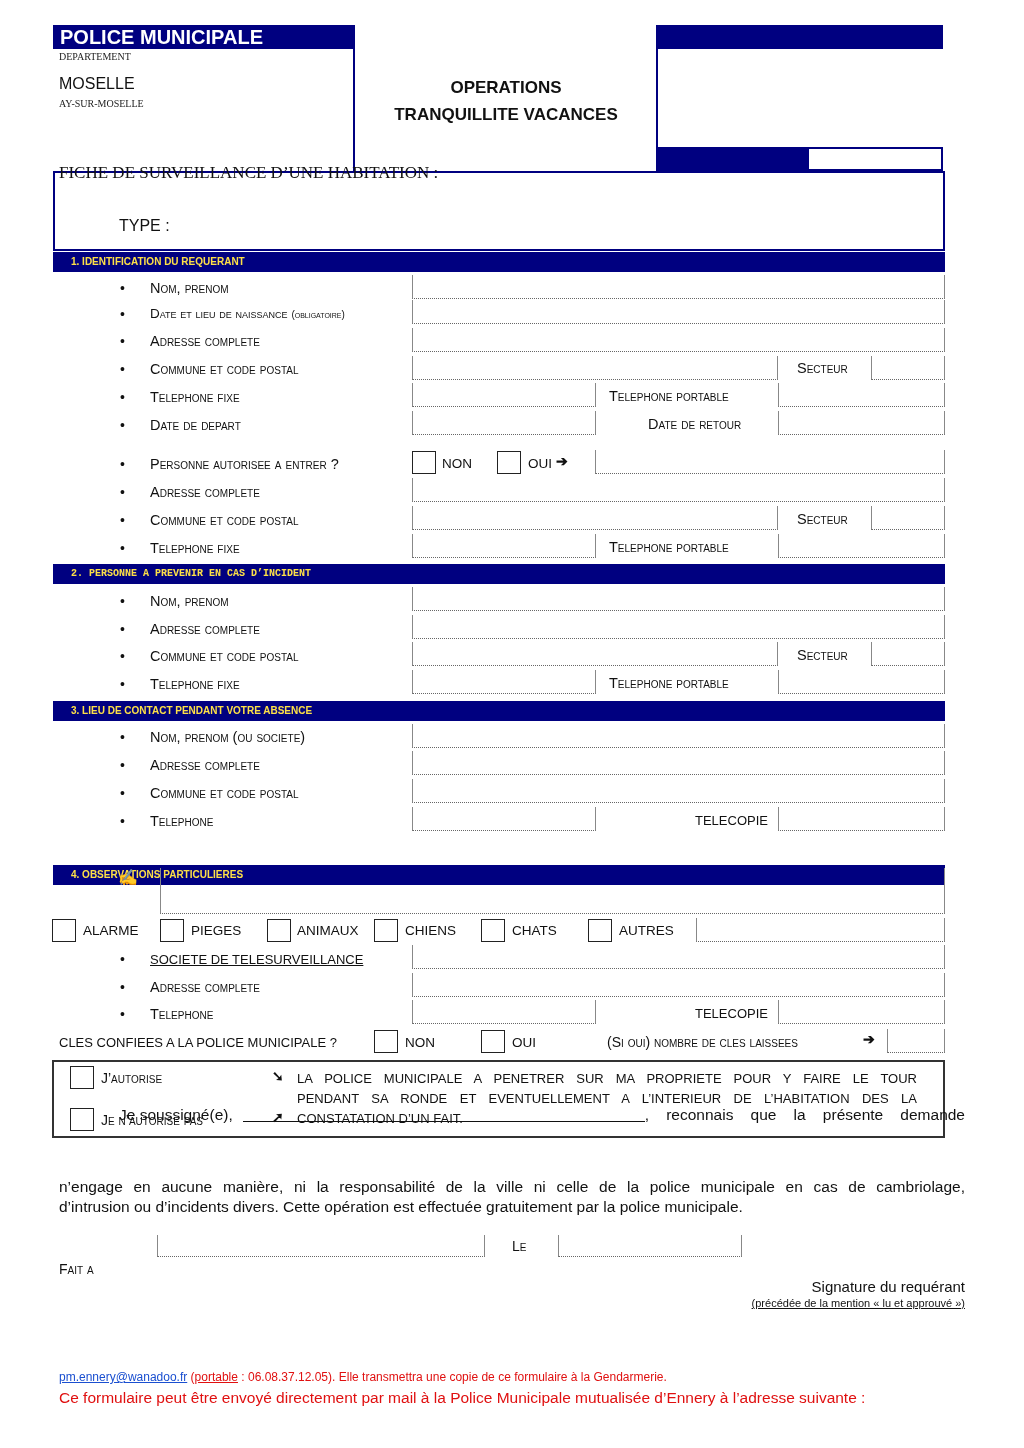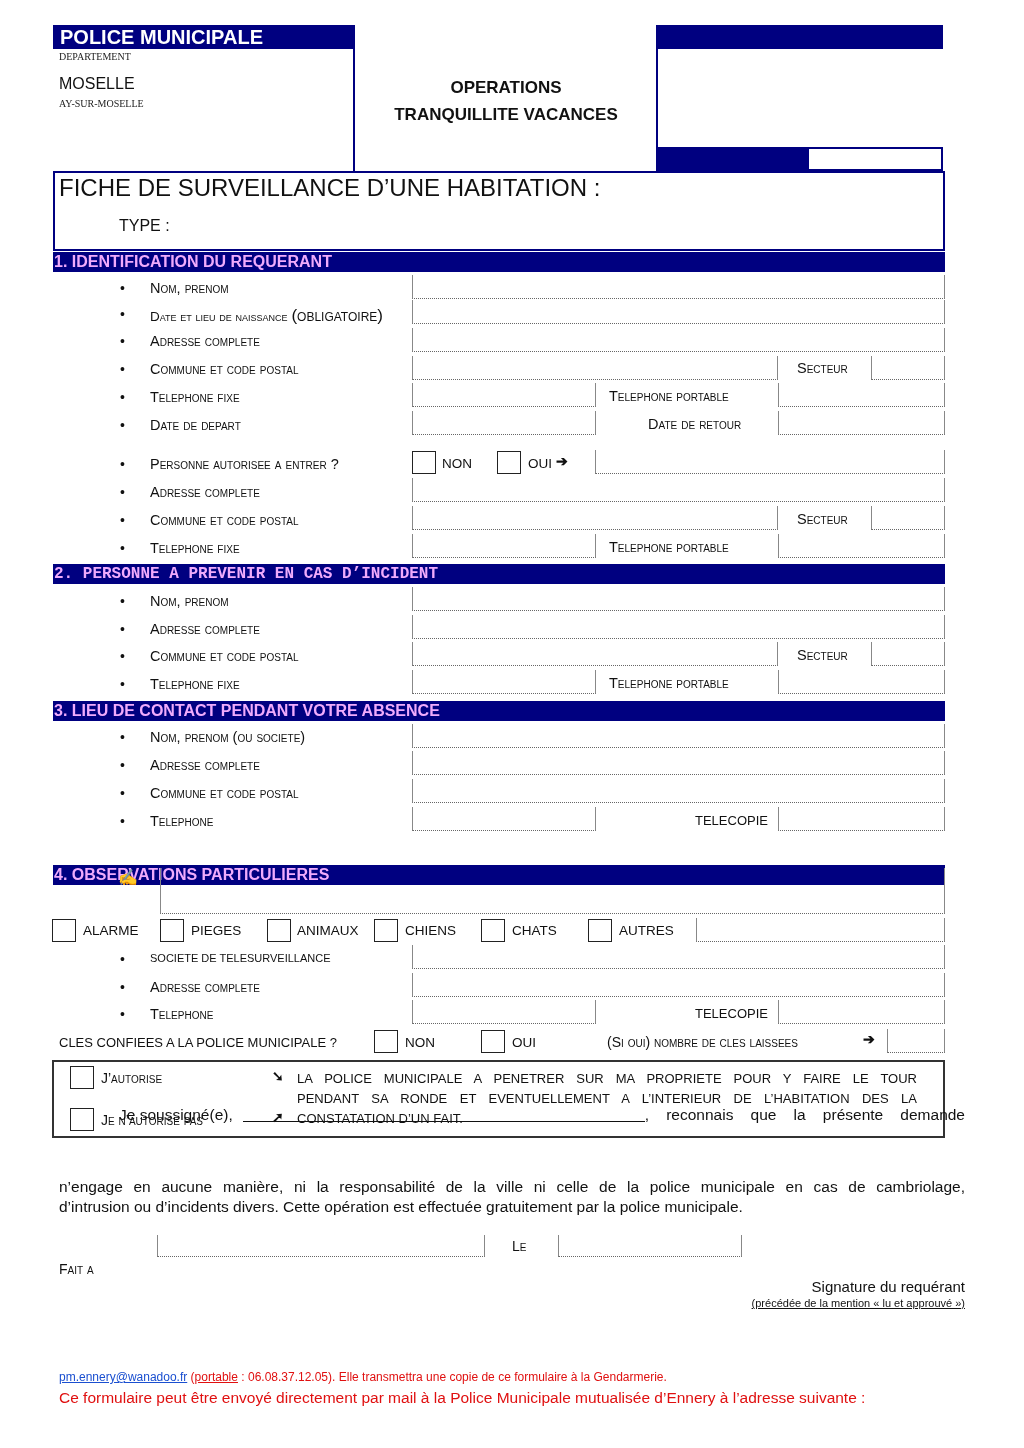--- a/index.html
+++ b/index.html
@@ -4,21 +4,21 @@
 <style>
   * { box-sizing: border-box; margin: 0; padding: 0; }
   html, body { width: 1024px; height: 1448px; background: #ffffff; }
   body { position: relative; font-family: "Liberation Sans", sans-serif; color: #111; overflow: hidden; }
   .abs { position: absolute; }
   .navy { background: #000080; }
   .navy-border { border: 2px solid #000080; }
   .hdr-title { color: #fff; font-weight: bold; font-size: 20px; padding-left: 7px; line-height: 24px; }
   .serif-small { font-family: "Liberation Serif", serif; font-size: 10px; color: #222; }
   .center-title { font-weight: bold; font-size: 17px; text-align: center; width: 300px; }
-  .section-bar { background: #000080; color: #f0abfc; font-weight: bold; font-size: 16px; line-height: 20px; padding-left: 1px; left: 53px; width: 892px; height: 20px; }
+  .section-bar { background: #000080; color: #fde047; font-weight: bold; font-size: 10px; line-height: 20px; padding-left: 18px; left: 53px; width: 892px; height: 20px; }
   .bullet { font-size: 14px; }
   .lbl { font-size: 14.5px; font-variant: small-caps; white-space: nowrap; }
   .field { border-left: 1px solid #888; border-right: 1px solid #888; border-bottom: 1px dotted #666; height: 24px; }
   .cb { width: 24px; height: 23px; border: 1.5px solid #222; background: #fff; }
   .cb-lbl { font-size: 13.5px; }
   .big-box { border: 2px solid #333; }
   .just { text-align: justify; text-align-last: justify; }
   .red { color: #e01010; }
   a.link { color: #1a4fd0; text-decoration: underline; }
   .red-u { color: #e01010; text-decoration: underline; }
@@ -36,31 +36,31 @@
 
 <div class="abs center-title" style="left:356px;top:78px;">OPERATIONS</div>
 <div class="abs center-title" style="left:356px;top:105px;">TRANQUILLITE VACANCES</div>
 
 <div class="abs navy" style="left:656px;top:25px;width:287px;height:24px;"></div>
 <div class="abs" style="left:656px;top:25px;width:287px;height:147px;border-left:2px solid #000080;"></div>
 <div class="abs navy" style="left:656px;top:147px;width:152px;height:24px;"></div>
 <div class="abs" style="left:807px;top:147px;width:136px;height:24px;border:2px solid #000080;"></div>
 
 <div class="abs navy-border" style="left:53px;top:171px;width:892px;height:80px;"></div>
-<div class="abs" style="left:59px;top:174px;font-family:Liberation Sans, sans-serif;font-size:24px;">FICHE DE SURVEILLANCE D’UNE HABITATION :</div>
+<div class="abs" style="left:59px;top:163px;font-family:Liberation Serif, serif;font-size:17px;">FICHE DE SURVEILLANCE D’UNE HABITATION :</div>
 <div class="abs" style="left:119px;top:217px;font-size:16px;">TYPE :</div>
 
 <div class="abs section-bar" style="top:252px;">1. IDENTIFICATION DU REQUERANT</div>
 
 <span class="abs bullet" style="left:120px;top:280px;">•</span>
 <span class="abs lbl" style="left:150px;top:280px;">Nom, prenom</span>
 <div class="abs field" style="left:412px;top:275px;width:533px;"></div>
 
 <span class="abs bullet" style="left:120px;top:306px;">•</span>
-<span class="abs lbl" style="left:150px;top:306px;font-size:13.5px;"><span>Date et lieu de naissance</span> <span style="font-size:17px;">(obligatoire)</span></span>
+<span class="abs lbl" style="left:150px;top:306px;font-size:13.5px;"><span>Date et lieu de naissance</span> <span style="font-size:10px;">(obligatoire)</span></span>
 <div class="abs field" style="left:412px;top:300px;width:533px;"></div>
 
 <span class="abs bullet" style="left:120px;top:333px;">•</span>
 <span class="abs lbl" style="left:150px;top:333px;">Adresse complete</span>
 <div class="abs field" style="left:412px;top:328px;width:533px;"></div>
 
 <span class="abs bullet" style="left:120px;top:361px;">•</span>
 <span class="abs lbl" style="left:150px;top:361px;">Commune et code postal</span>
 <div class="abs field" style="left:412px;top:356px;width:366px;"></div>
 <span class="abs lbl" style="left:797px;top:360px;">Secteur</span>
@@ -149,21 +149,21 @@
 <span class="abs cb-lbl" style="left:297px;top:923px;">ANIMAUX</span>
 <div class="abs cb" style="left:374px;top:919px;"></div>
 <span class="abs cb-lbl" style="left:405px;top:923px;">CHIENS</span>
 <div class="abs cb" style="left:481px;top:919px;"></div>
 <span class="abs cb-lbl" style="left:512px;top:923px;">CHATS</span>
 <div class="abs cb" style="left:588px;top:919px;"></div>
 <span class="abs cb-lbl" style="left:619px;top:923px;">AUTRES</span>
 <div class="abs field" style="left:696px;top:918px;width:249px;"></div>
 
 <span class="abs bullet" style="left:120px;top:951px;">•</span>
-<span class="abs" style="left:150px;top:952px;font-size:11px;">SOCIETE DE TELESURVEILLANCE</span>
+<span class="abs" style="left:150px;top:952px;font-size:13px;text-decoration:underline;">SOCIETE DE TELESURVEILLANCE</span>
 <div class="abs field" style="left:412px;top:945px;width:533px;"></div>
 <span class="abs bullet" style="left:120px;top:979px;">•</span>
 <span class="abs lbl" style="left:150px;top:979px;">Adresse complete</span>
 <div class="abs field" style="left:412px;top:973px;width:533px;"></div>
 <span class="abs bullet" style="left:120px;top:1006px;">•</span>
 <span class="abs lbl" style="left:150px;top:1006px;">Telephone</span>
 <div class="abs field" style="left:412px;top:1000px;width:184px;"></div>
 <span class="abs cb-lbl" style="left:695px;top:1006px;font-size:13px;">TELECOPIE</span>
 <div class="abs field" style="left:778px;top:1000px;width:167px;"></div>
 

